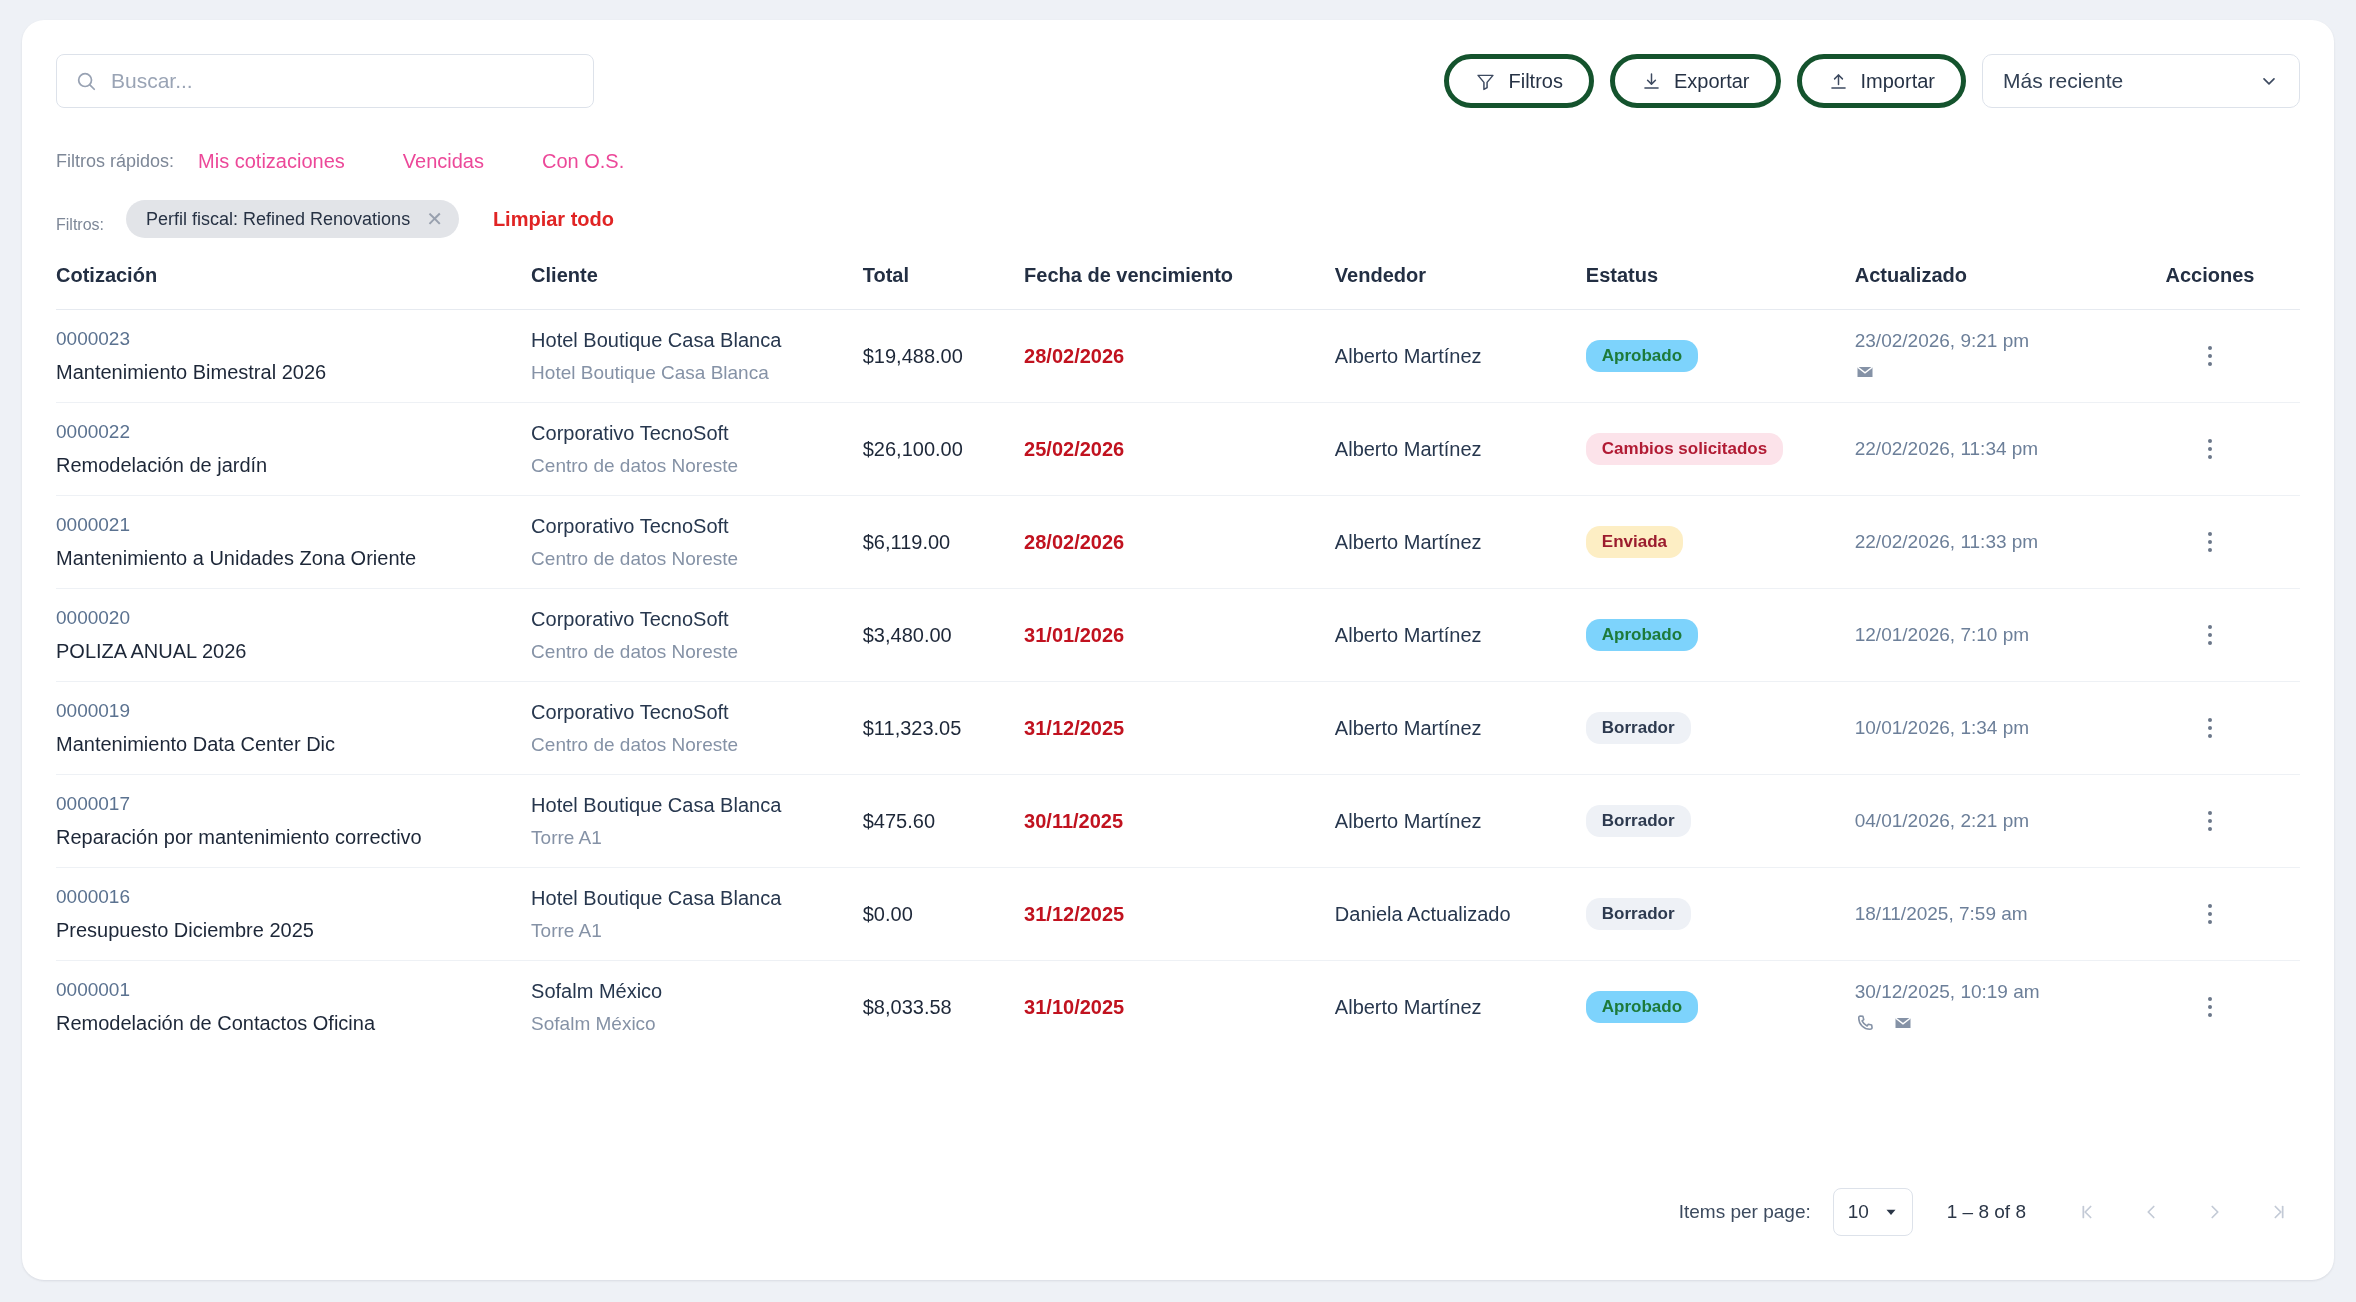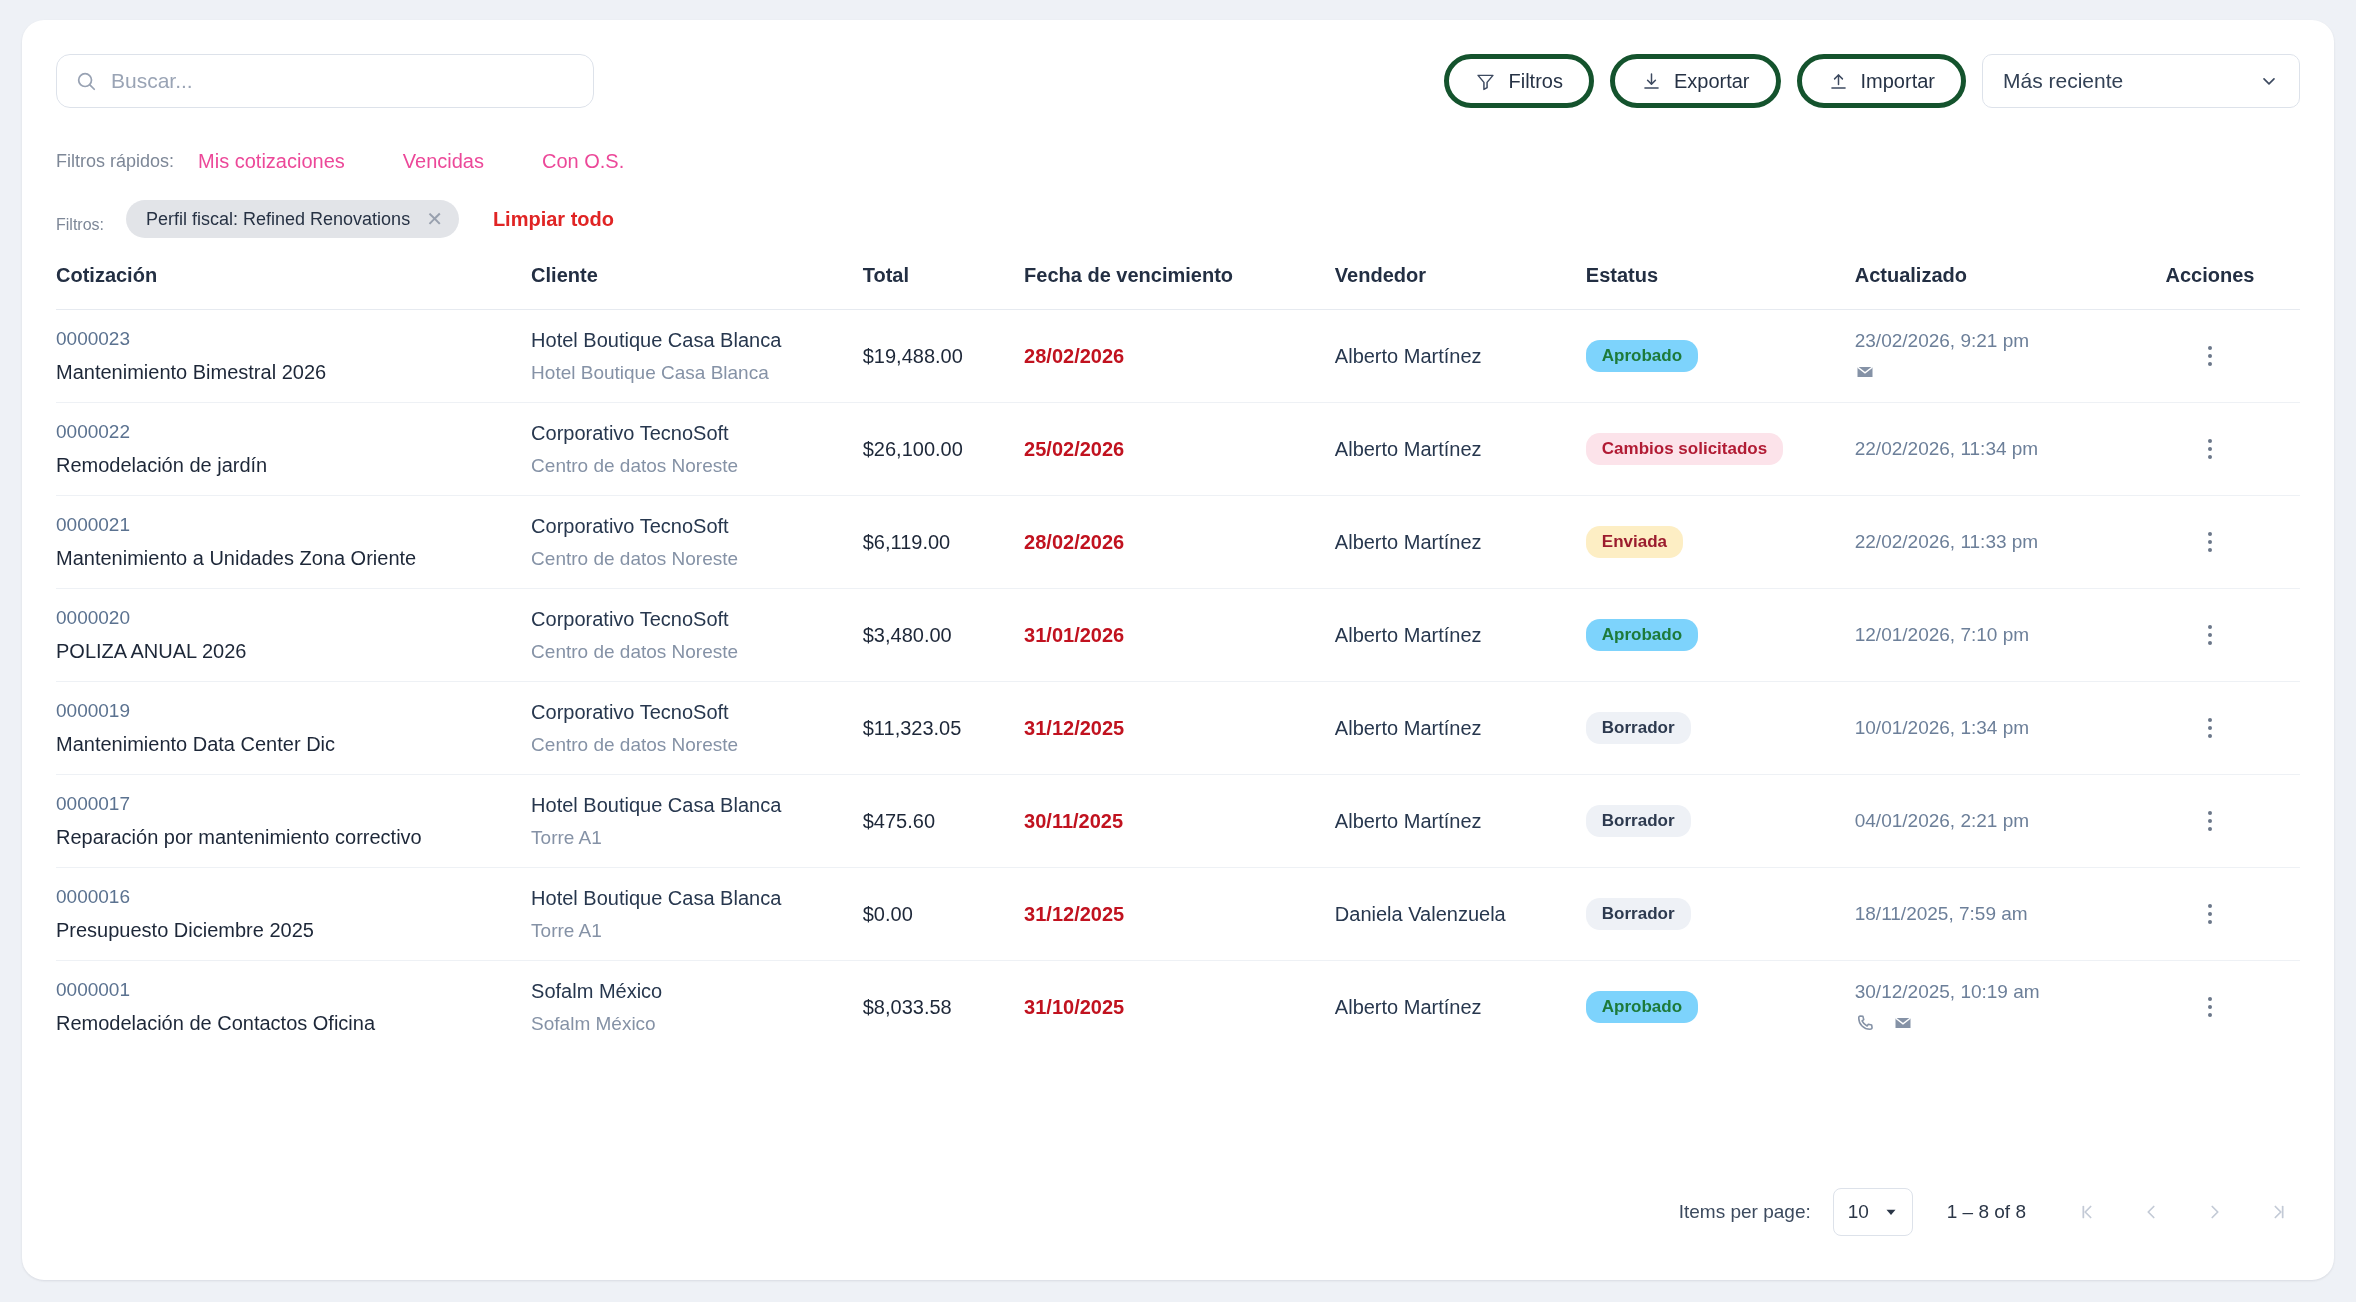--- a/index.html
+++ b/index.html
@@ -17,21 +17,21 @@
     box-shadow: 0 1px 3px rgba(16,24,40,.06), 0 1px 2px rgba(16,24,40,.04);
     padding: 32px 34px 0 34px;
     position: relative;
     overflow: hidden;
   }
 
   
   .toolbar { display: flex; align-items: center; justify-content: space-between; height: 58px; }
   .search-box {
     width: 538px; height: 54px;
-    border: 1px solid #dde2ea; border-radius: 14px;
+    border: 1px solid #dde2ea; border-radius: 8px;
     display: flex; align-items: center; gap: 14px; padding: 0 18px;
     background: #fff;
   }
   .search-box input {
     border: 0; outline: 0; flex: 1; height: 100%;
     font-size: 21px; color: #334155;
     font-family: "Liberation Sans", sans-serif; background: transparent;
   }
   .search-box input::placeholder { color: #9aa4b5; }
   .tb-right { display: flex; align-items: center; gap: 16px; }
@@ -385,21 +385,21 @@
             <td class="c-quote">
               <div class="q-num">0000016</div>
               <div class="q-title">Presupuesto Diciembre 2025</div>
             </td>
             <td class="c-client">
               <div class="cl-main">Hotel Boutique Casa Blanca</div>
               <div class="cl-sub">Torre A1</div>
             </td>
             <td class="c-total"><span class="total">$0.00</span></td>
             <td class="c-due"><span class="due">31/12/2025</span></td>
-            <td class="c-seller"><span class="seller">Daniela Valenzuela</span></td>
+            <td class="c-seller"><span class="seller">Daniela Actualizado</span></td>
             <td class="c-status"><span class="badge b-borrador">Borrador</span></td>
             <td class="c-updated">
               <div class="updated">18/11/2025, 7:59 am</div>
             </td>
             <td class="c-actions">
               <div class="kebab">
                 <i></i>
                 <i></i>
                 <i></i>
               </div>

